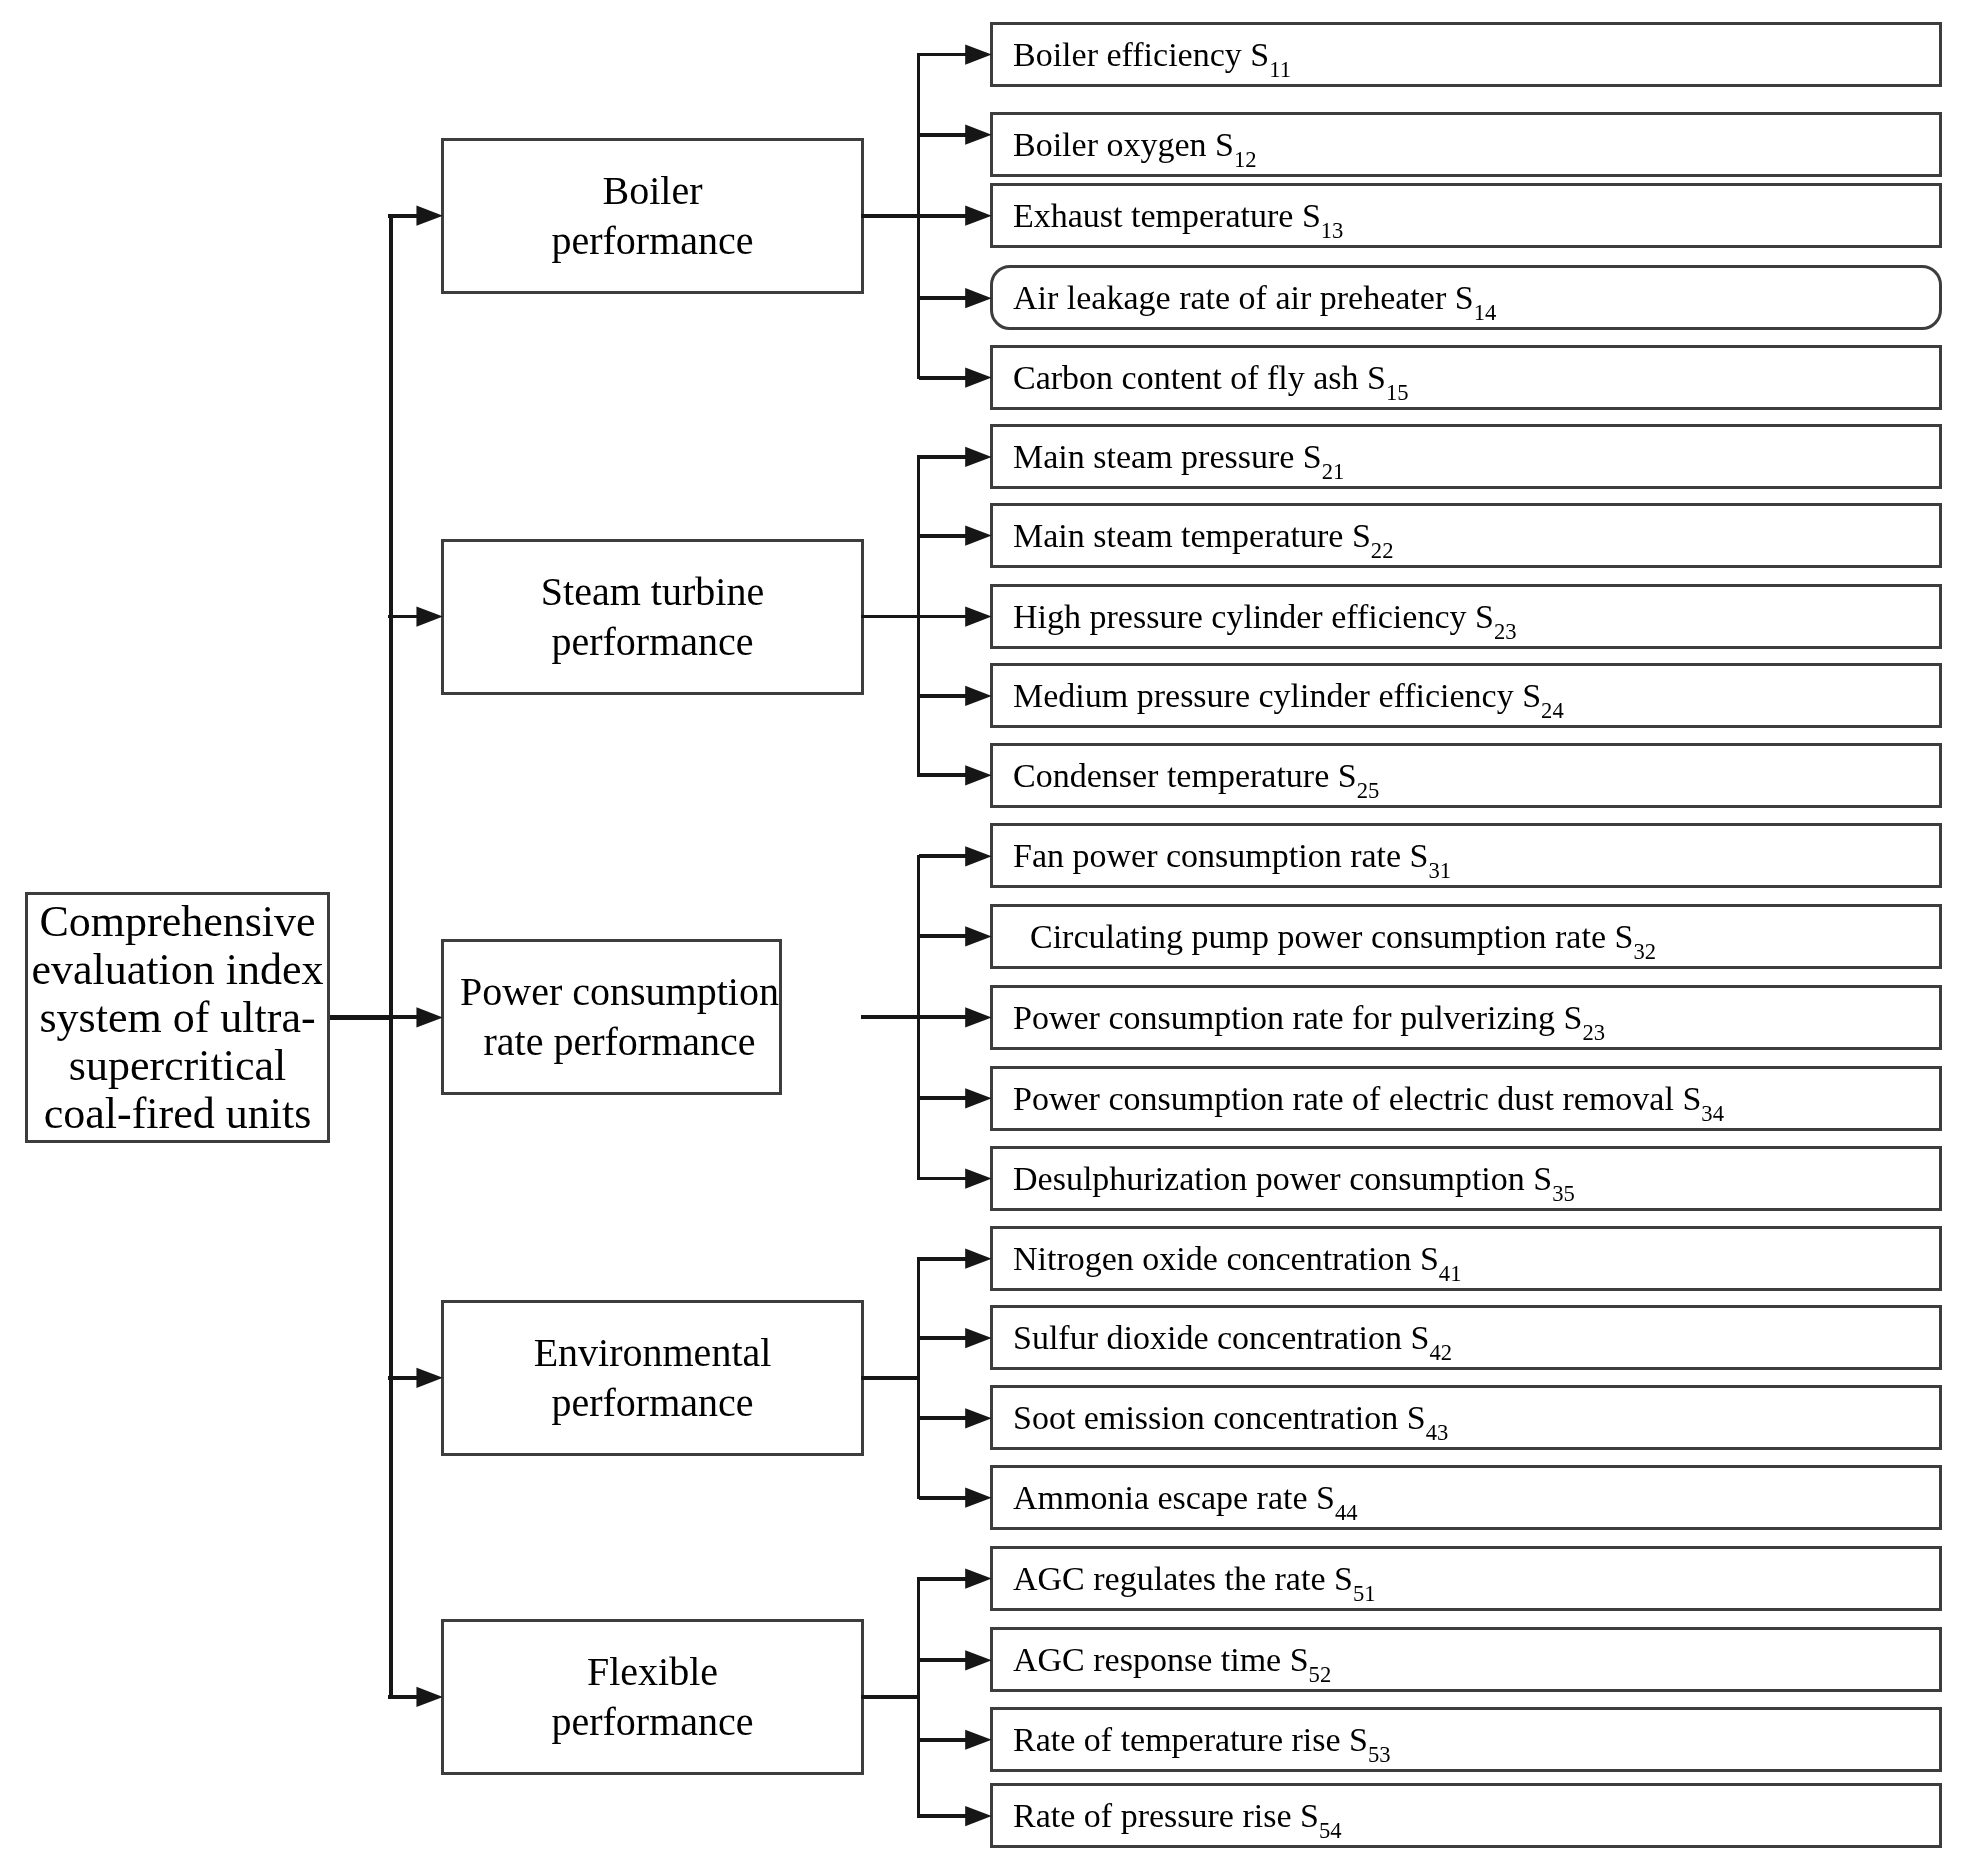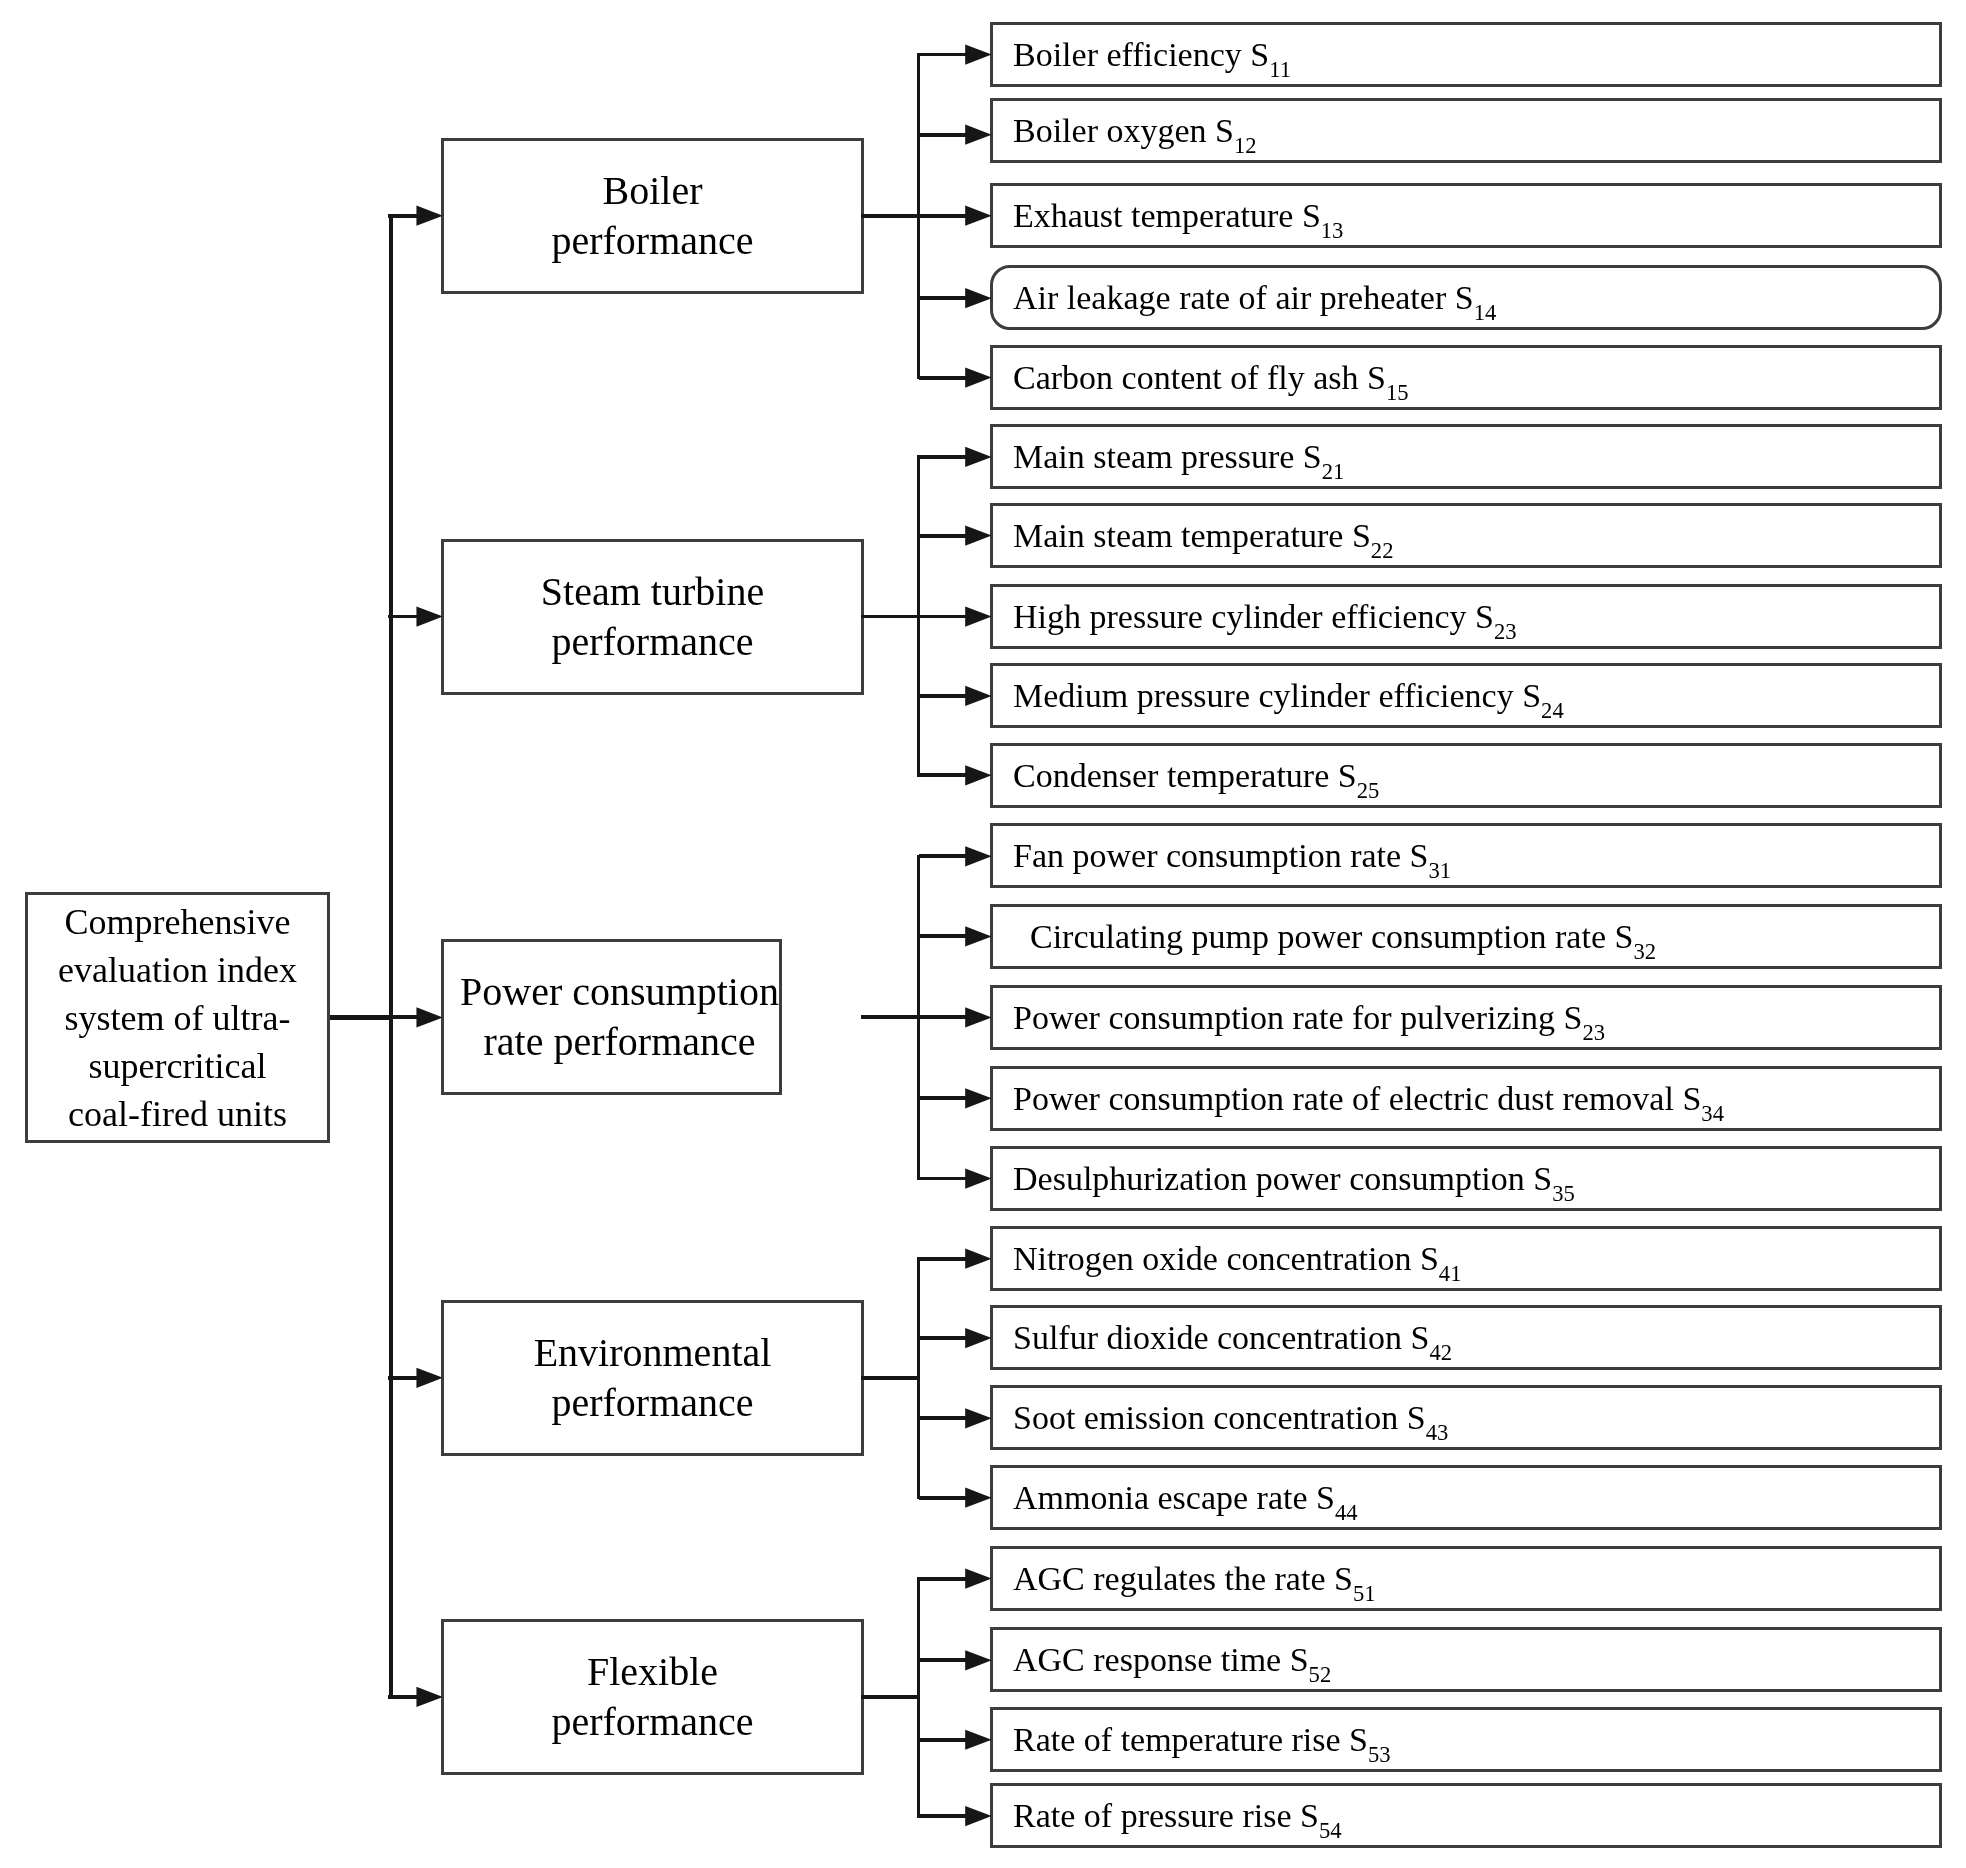--- a/index.html
+++ b/index.html
@@ -18,21 +18,21 @@
     box-sizing: border-box;
     background: #ffffff;
     border: 3.1px solid #3d3d3d;
   }
   .root {
     display: flex;
     flex-direction: column;
     justify-content: center;
     align-items: center;
     text-align: center;
-    font-size: 36px;
+    font-size: 44px;
     line-height: 48px;
   }
   .mid {
     display: flex;
     flex-direction: column;
     justify-content: center;
     align-items: center;
     text-align: center;
     font-size: 40px;
     line-height: 50px;
@@ -89,21 +89,21 @@
     <span class="ln">performance</span>
   </div>
   <div class="box mid" style="left: 441px; top: 1619px; width: 423px; height: 156px;">
     <span class="ln">Flexible</span>
     <span class="ln">performance</span>
   </div>
 
   <div class="box leaf" style="left: 990px; top: 22px; width: 952px; height: 65px;">
       <span class="label"><span>Boiler efficiency S</span><sub>11</sub></span>
     </div>
-  <div class="box leaf" style="left: 990px; top: 98px; width: 952px; height: 65px;">
+  <div class="box leaf" style="left: 990px; top: 112px; width: 952px; height: 65px;">
       <span class="label"><span>Boiler oxygen S</span><sub>12</sub></span>
     </div>
   <div class="box leaf" style="left: 990px; top: 183px; width: 952px; height: 65px;">
       <span class="label"><span>Exhaust temperature S</span><sub>13</sub></span>
     </div>
   <div class="box leaf" style="left: 990px; top: 265px; width: 952px; height: 65px; border-radius: 20px;">
       <span class="label"><span>Air leakage rate of air preheater S</span><sub>14</sub></span>
     </div>
   <div class="box leaf" style="left: 990px; top: 345px; width: 952px; height: 65px;">
       <span class="label"><span>Carbon content of fly ash S</span><sub>15</sub></span>

